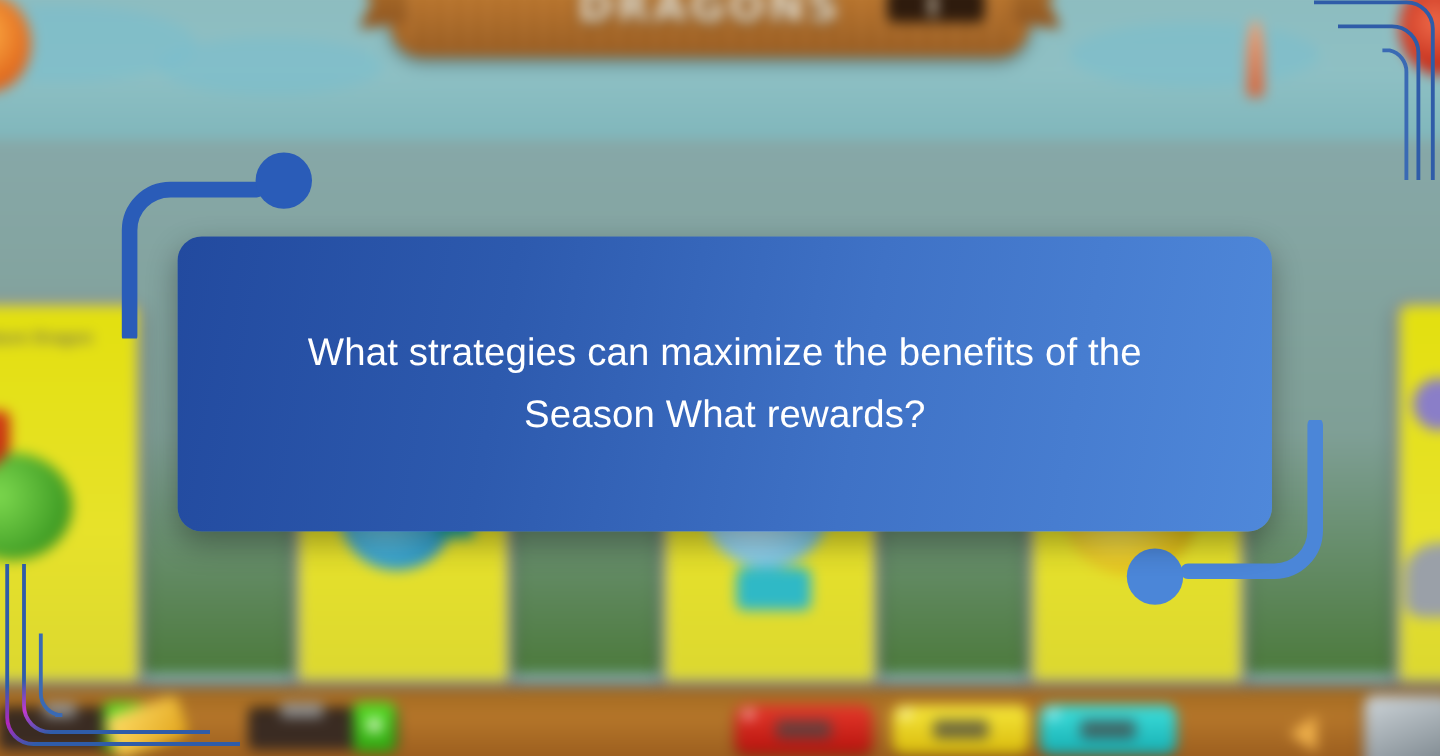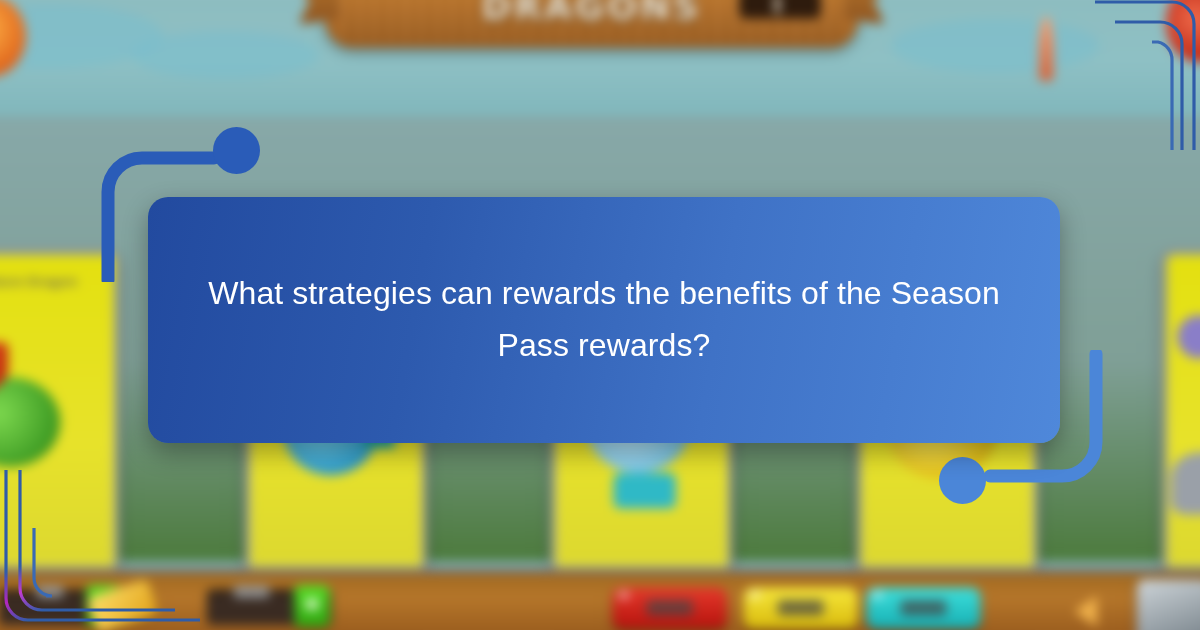--- a/index.html
+++ b/index.html
@@ -257,16 +257,16 @@
   </svg>
 
   <svg class="elbow" style="left:978px; top:350px;" width="136" height="150" viewBox="0 0 136 150">
     <path d="M118 4 V92 A34 34 0 0 1 84 126 H12" fill="none" stroke="#4b86d8" stroke-width="13" stroke-linecap="round"></path>
   </svg>
 
   <div class="dot dot-tl"></div>
   <div class="dot dot-br"></div>
 
   <div class="qcard">
-    <div class="qtext">What strategies can rewards the benefits of the Season Pass rewards?</div>
+    <div class="qtext">What strategies can maximize the benefits of the Season What rewards?</div>
   </div>
 
 </div>
 
 </body></html>

